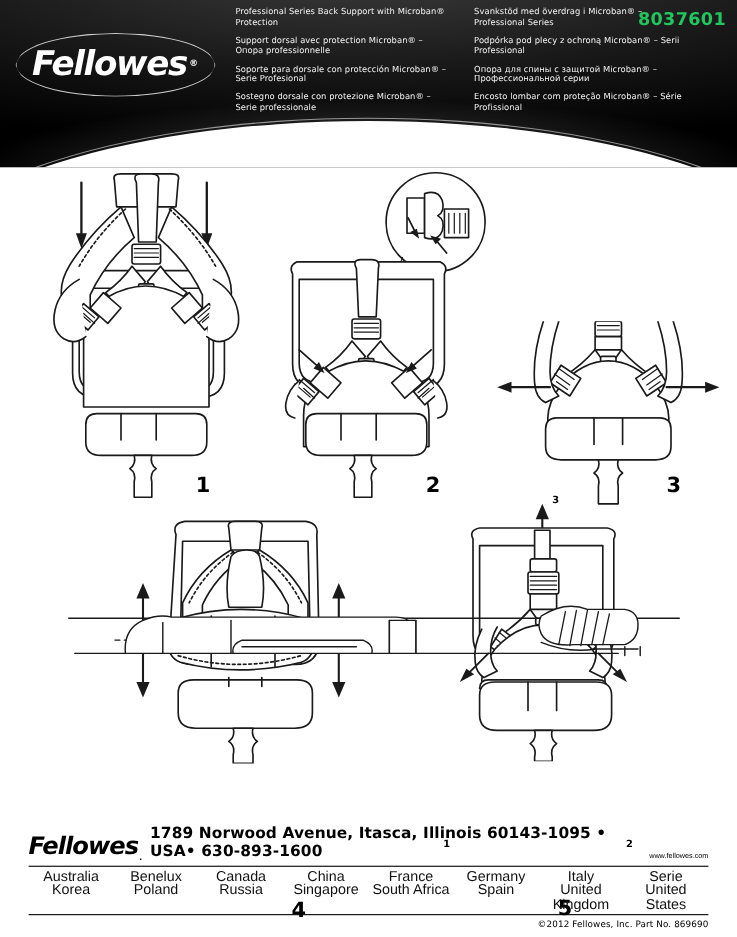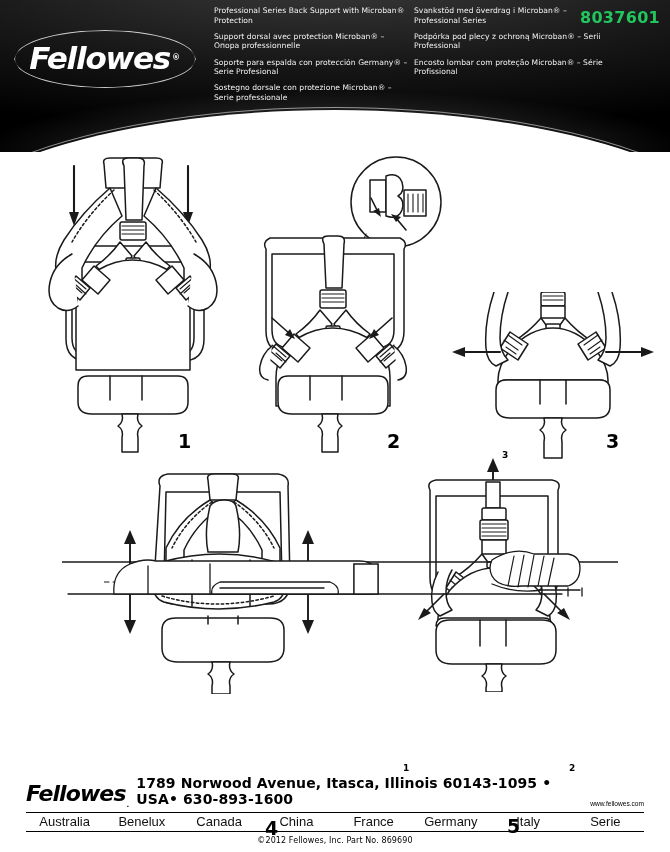--- a/index.html
+++ b/index.html
@@ -18,21 +18,21 @@
 
   .logo-lens{position:absolute;left:14px;top:30px;width:180px;height:56px;
     border:1px solid rgba(255,255,255,.78);
     border-radius:50%/50%;
     transform:perspective(300px);
     clip-path:polygon(0% 50%, 4% 26%, 14% 10%, 32% 2%, 50% 0%, 68% 2%, 86% 10%, 96% 26%, 100% 50%, 96% 74%, 86% 90%, 68% 98%, 50% 100%, 32% 98%, 14% 90%, 4% 74%);}
   .logo-wrap{position:absolute;left:14px;top:30px;width:180px;height:56px;display:flex;align-items:center;justify-content:center;}
   .logo-text{font-family:"DejaVu Sans",sans-serif;font-weight:bold;font-style:italic;font-size:31px;color:#fff;letter-spacing:-1.2px;line-height:1;}
   .logo-reg{font-size:8px;font-style:normal;font-weight:bold;vertical-align:sub;margin-left:2px;}
 
-  .titles{position:absolute;top:6px;left:214px;width:440px;display:flex;gap:4px;}
+  .titles{position:absolute;top:6px;left:214px;width:440px;display:flex;gap:21px;}
   .titles-col{width:196px;}
   .title-line{color:#f2f2f2;font-size:7.6px;line-height:9.6px;margin-bottom:6.6px;font-family:"DejaVu Sans",sans-serif;letter-spacing:.05px;}
   .sku{position:absolute;right:10px;top:8px;color:#22c55e;font-size:16px;font-weight:bold;font-family:"DejaVu Sans",sans-serif;letter-spacing:.3px;}
 
   
   .figures{position:relative;width:670px;height:540px;}
   .fig{position:absolute;}
   .step-num{position:absolute;font-family:"DejaVu Sans",sans-serif;font-weight:bold;font-size:19px;color:#000;}
   .arrow-lbl{position:absolute;font-family:"DejaVu Sans",sans-serif;font-weight:bold;font-size:9px;color:#000;}
 
@@ -45,44 +45,45 @@
   .f-web{margin-left:auto;font-family:"Liberation Sans",sans-serif;font-size:6.6px;padding-bottom:2px;}
   .rule{border-top:1.6px solid #000;}
   .rule-thin{border-top:.9px solid #000;}
   .countries{display:flex;flex-direction:column;padding:3px 0 3px;}
   .c-row{display:flex;}
   .c-cell{flex:1 1 0;font-family:"Liberation Sans",sans-serif;font-size:13px;line-height:12.5px;color:#111;}
   .c-row.r1 .c-cell{text-align:center;}
   .c-row.r2 .c-cell{text-align:center;}
   .c-cell.first{text-align:left;}
   .c-cell.last{text-align:right;}
-  .copyright{text-align:center;font-family:"DejaVu Sans",sans-serif;font-size:8px;padding:4px 0 7px;letter-spacing:.1px;}
+  .copyright{text-align:right;font-family:"DejaVu Sans",sans-serif;font-size:8px;padding:4px 0 7px;letter-spacing:.1px;}
 </style>
 </head>
 <body>
 
 <div class="header">
   <div class="header-bg"></div>
 
   <div class="logo-lens"></div>
   <div class="logo-wrap">
     <span class="logo-text">Fellowes</span>
       <span class="logo-text logo-reg">®</span>
   </div>
 
   <div class="titles">
     <div class="titles-col">
       <div class="title-line">Professional Series Back Support with Microban® Protection</div>
       <div class="title-line">Support dorsal avec protection Microban® – Опора professionnelle</div>
-      <div class="title-line">Soporte para espalda con protección Germany® – Serie Profesional</div>
+      <div class="title-line">Soporte para dorsale con protección Microban® – Serie Profesional</div>
       <div class="title-line">Sostegno dorsale con protezione Microban® – Serie professionale</div>
     </div>
     <div class="titles-col">
       <div class="title-line">Svankstöd med överdrag i Microban® – Professional Series</div>
       <div class="title-line">Podpórka pod plecy z ochroną Microban® – Serii Professional</div>
+      <div class="title-line">Опора для спины с защитой Microban® – Профессиональной серии</div>
       <div class="title-line">Encosto lombar com proteção Microban® – Série Profissional</div>
     </div>
   </div>
 
   <div class="sku">8037601</div>
 
   <div class="header-mask"></div>
   <div class="header-rim"></div>
 </div>
 
@@ -436,16 +437,26 @@
     <div class="c-row r1">
       <div class="c-cell first">Australia</div>
       <div class="c-cell">Benelux</div>
       <div class="c-cell">Canada</div>
       <div class="c-cell">China</div>
       <div class="c-cell">France</div>
       <div class="c-cell">Germany</div>
       <div class="c-cell">Italy</div>
       <div class="c-cell last">Serie</div>
     </div>
+    <div class="c-row r2">
+      <div class="c-cell first">Korea</div>
+      <div class="c-cell">Poland</div>
+      <div class="c-cell">Russia</div>
+      <div class="c-cell">Singapore</div>
+      <div class="c-cell">South Africa</div>
+      <div class="c-cell">Spain</div>
+      <div class="c-cell">United Kingdom</div>
+      <div class="c-cell last">United States</div>
+    </div>
   </div>
   <div class="rule-thin"></div>
   <div class="copyright">©2012 Fellowes, Inc.  Part No. 869690</div>
 </div>
 
 </body></html>

